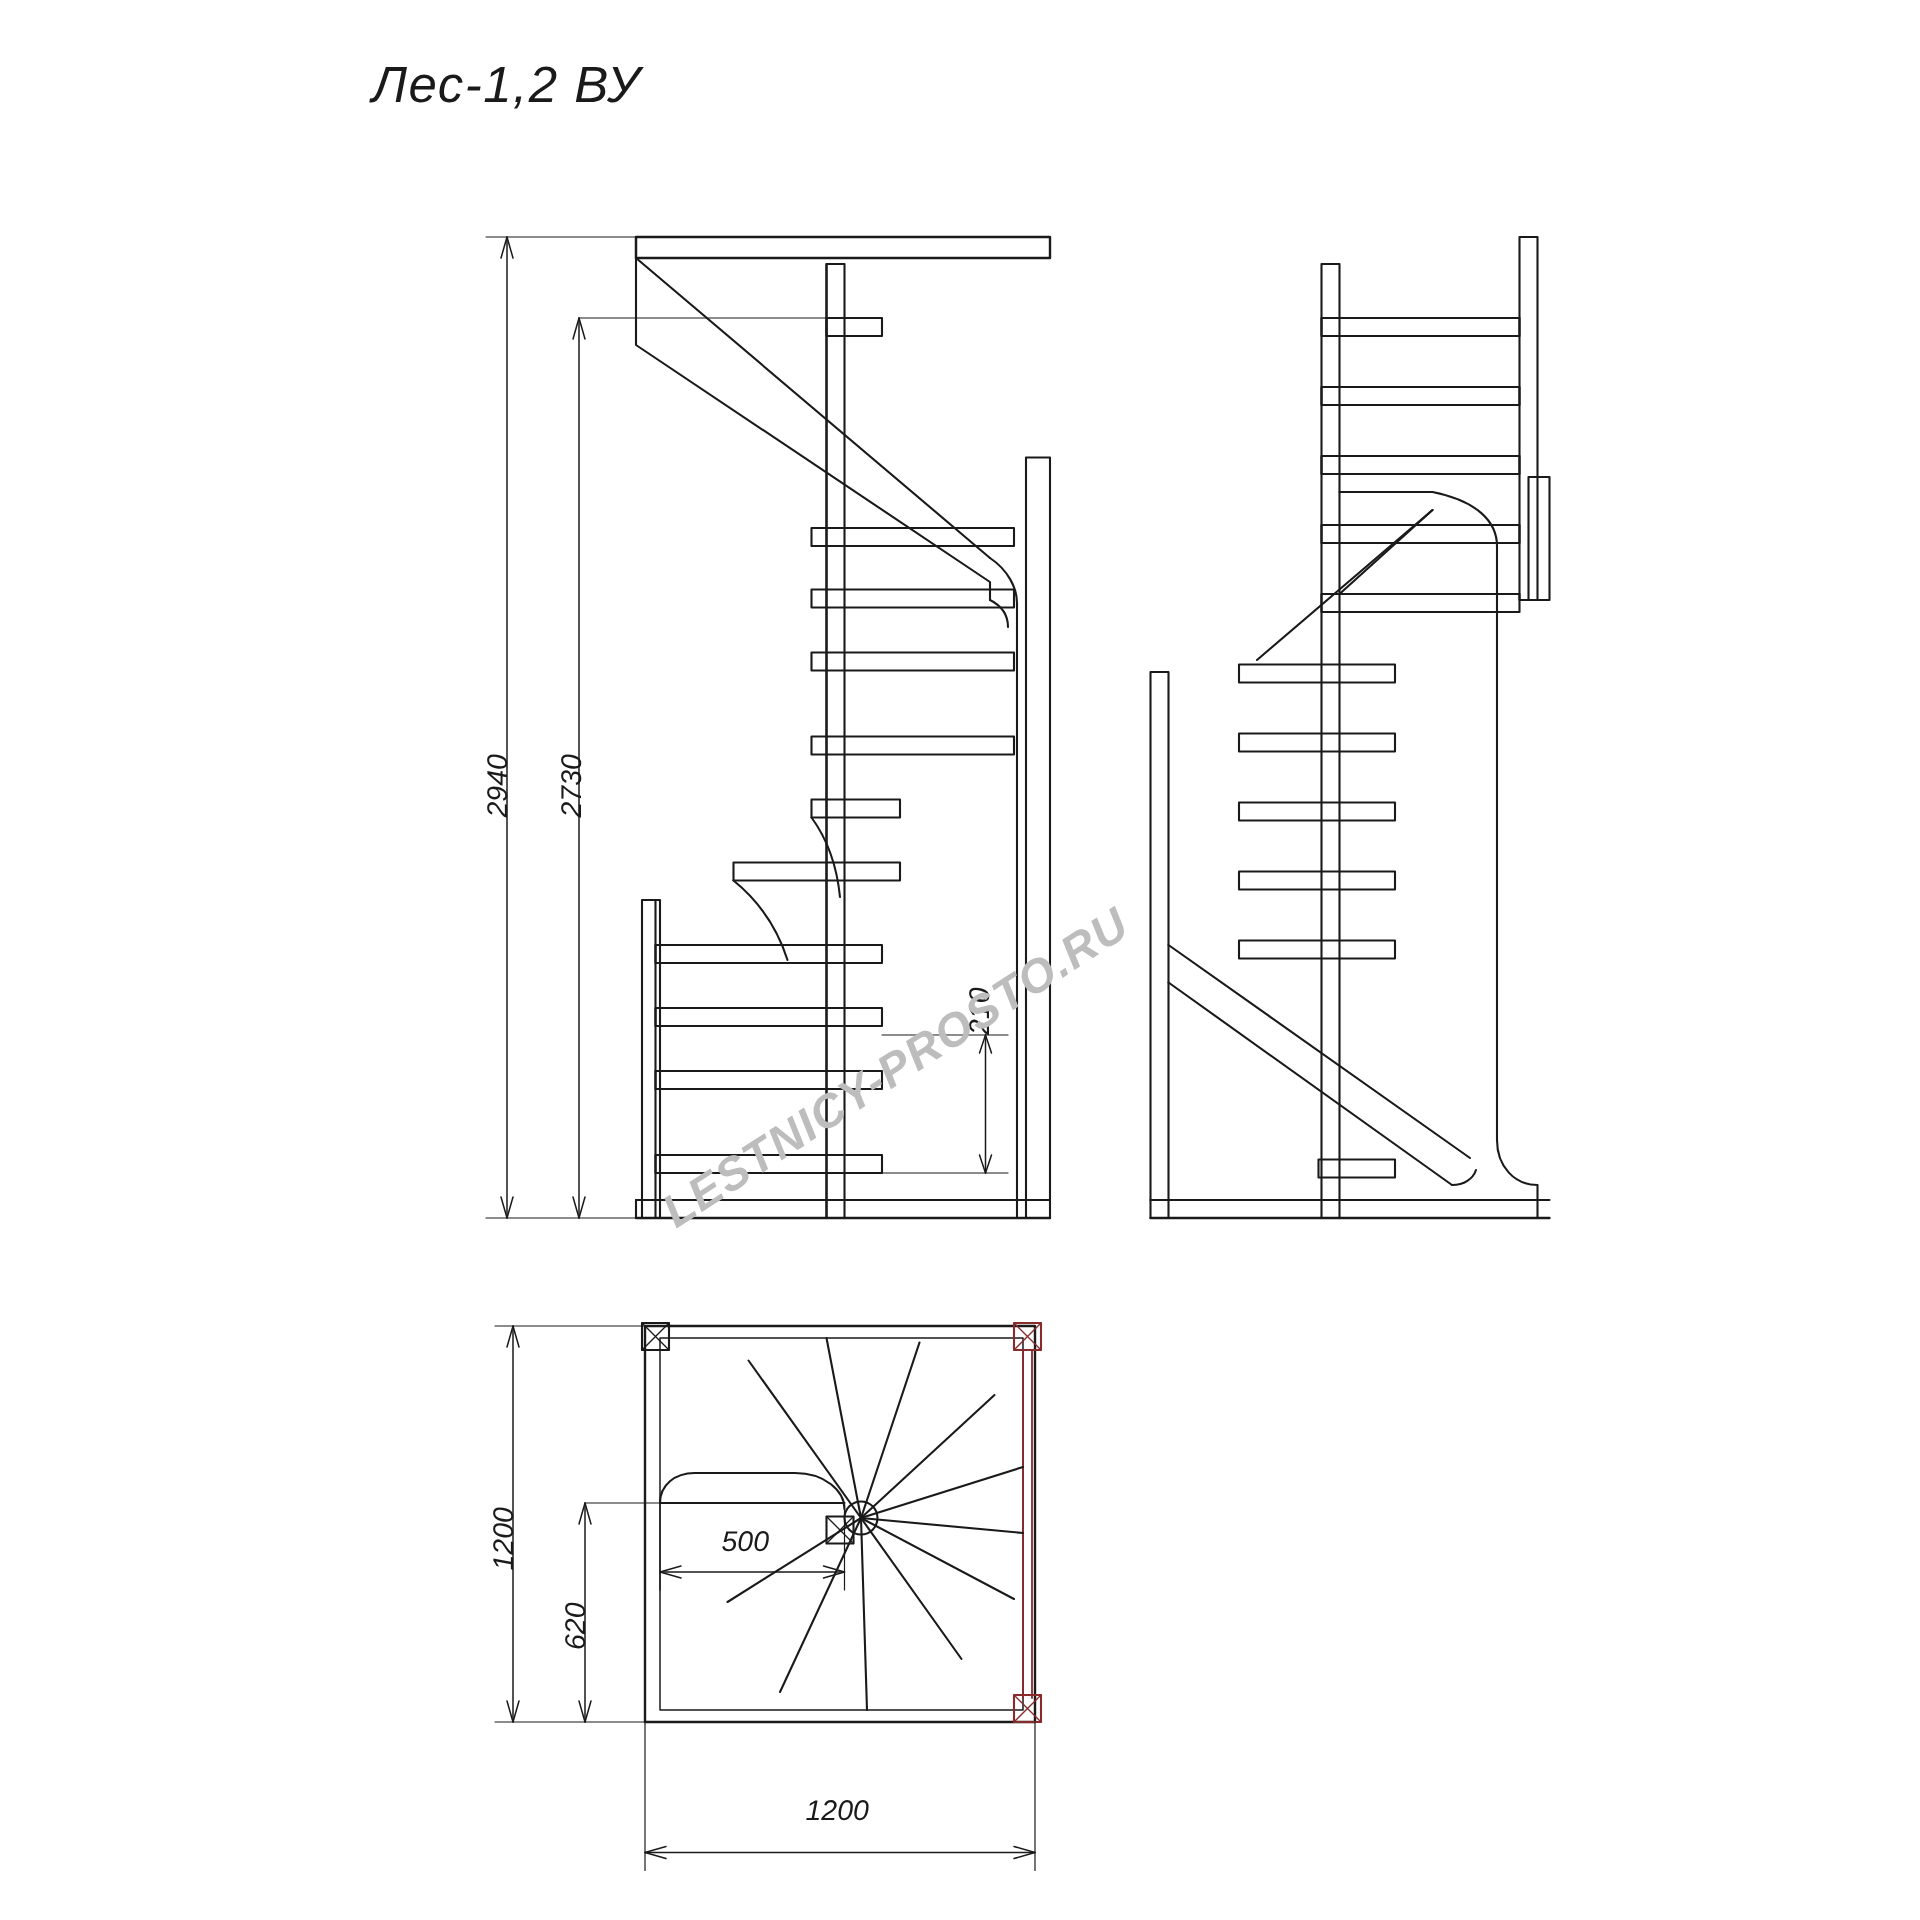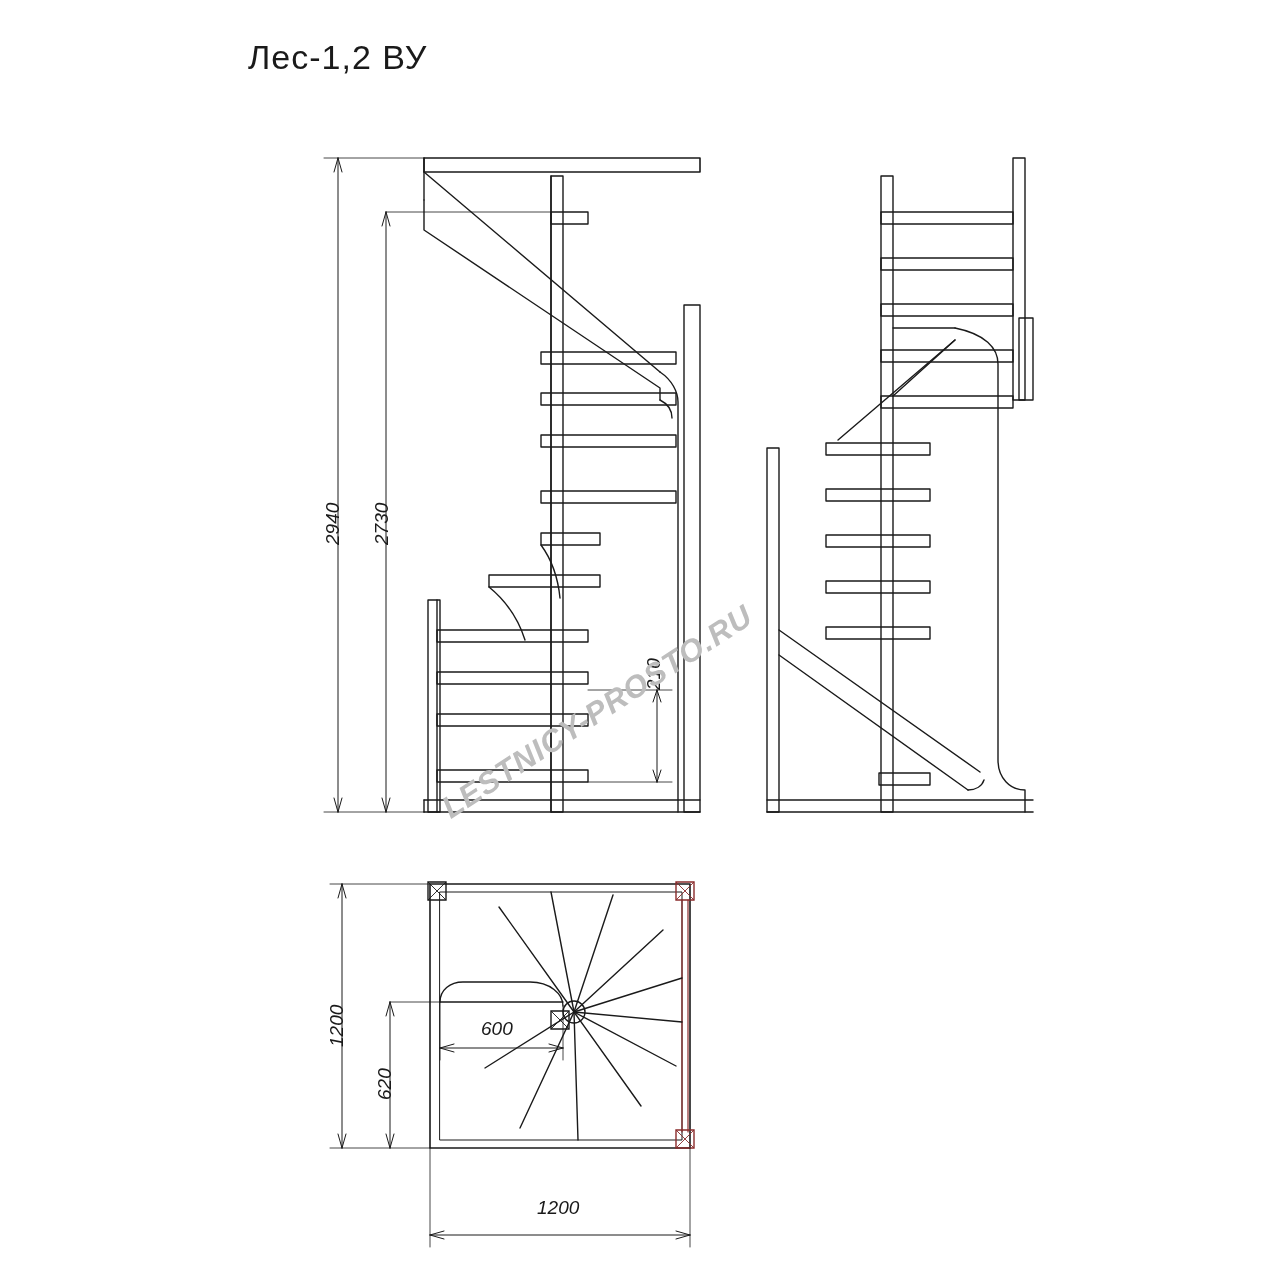--- a/index.html
+++ b/index.html
@@ -9,20 +9,21 @@
     font-family:"Liberation Sans", sans-serif;
     position:relative;
     overflow:hidden;
   }
   #sheet{position:absolute;left:0;top:0;width:1280px;height:1280px;}
   .title{
     position:absolute;
     left:248px;top:38px;
     font-family:"Liberation Sans", sans-serif;
     font-size:34px;
+    font-style:italic;
     letter-spacing:1px;
     color:#1a1a1a;
     white-space:nowrap;
   }
   .dim-label{
     position:absolute;
     font-family:"Liberation Sans", sans-serif;
     font-size:19px;
     font-style:italic;
     color:#1a1a1a;
@@ -203,16 +204,16 @@
 </svg>
 
 <div class="title">Лес-1,2 ВУ</div>
 
 <div class="dim-label rot" style="left:322px;top:545px;">2940</div>
 <div class="dim-label rot" style="left:371px;top:545px;">2730</div>
 <div class="dim-label rot" style="left:643px;top:690px;">210</div>
 
 <div class="dim-label rot" style="left:326px;top:1047px;">1200</div>
 <div class="dim-label rot" style="left:374px;top:1100px;">620</div>
-<div class="dim-label" style="left:481px;top:1018px;">600</div>
+<div class="dim-label" style="left:481px;top:1018px;">500</div>
 <div class="dim-label" style="left:537px;top:1197px;">1200</div>
 
 <div class="watermark">LESTNICY-PROSTO.RU</div>
 
 </body></html>

